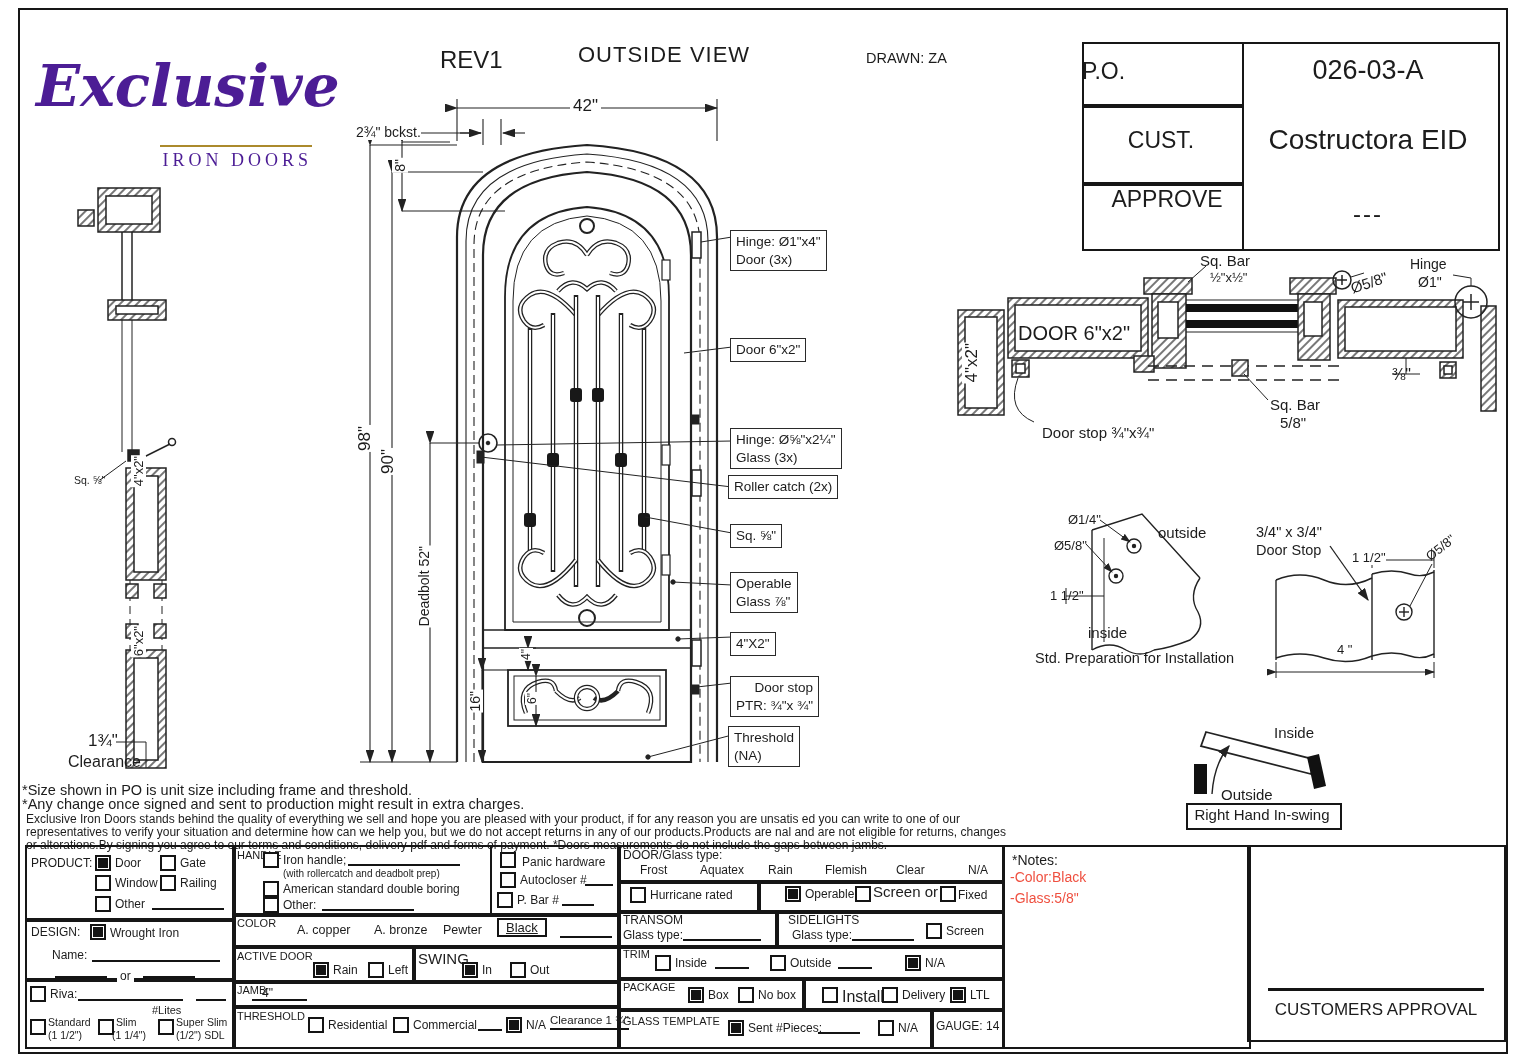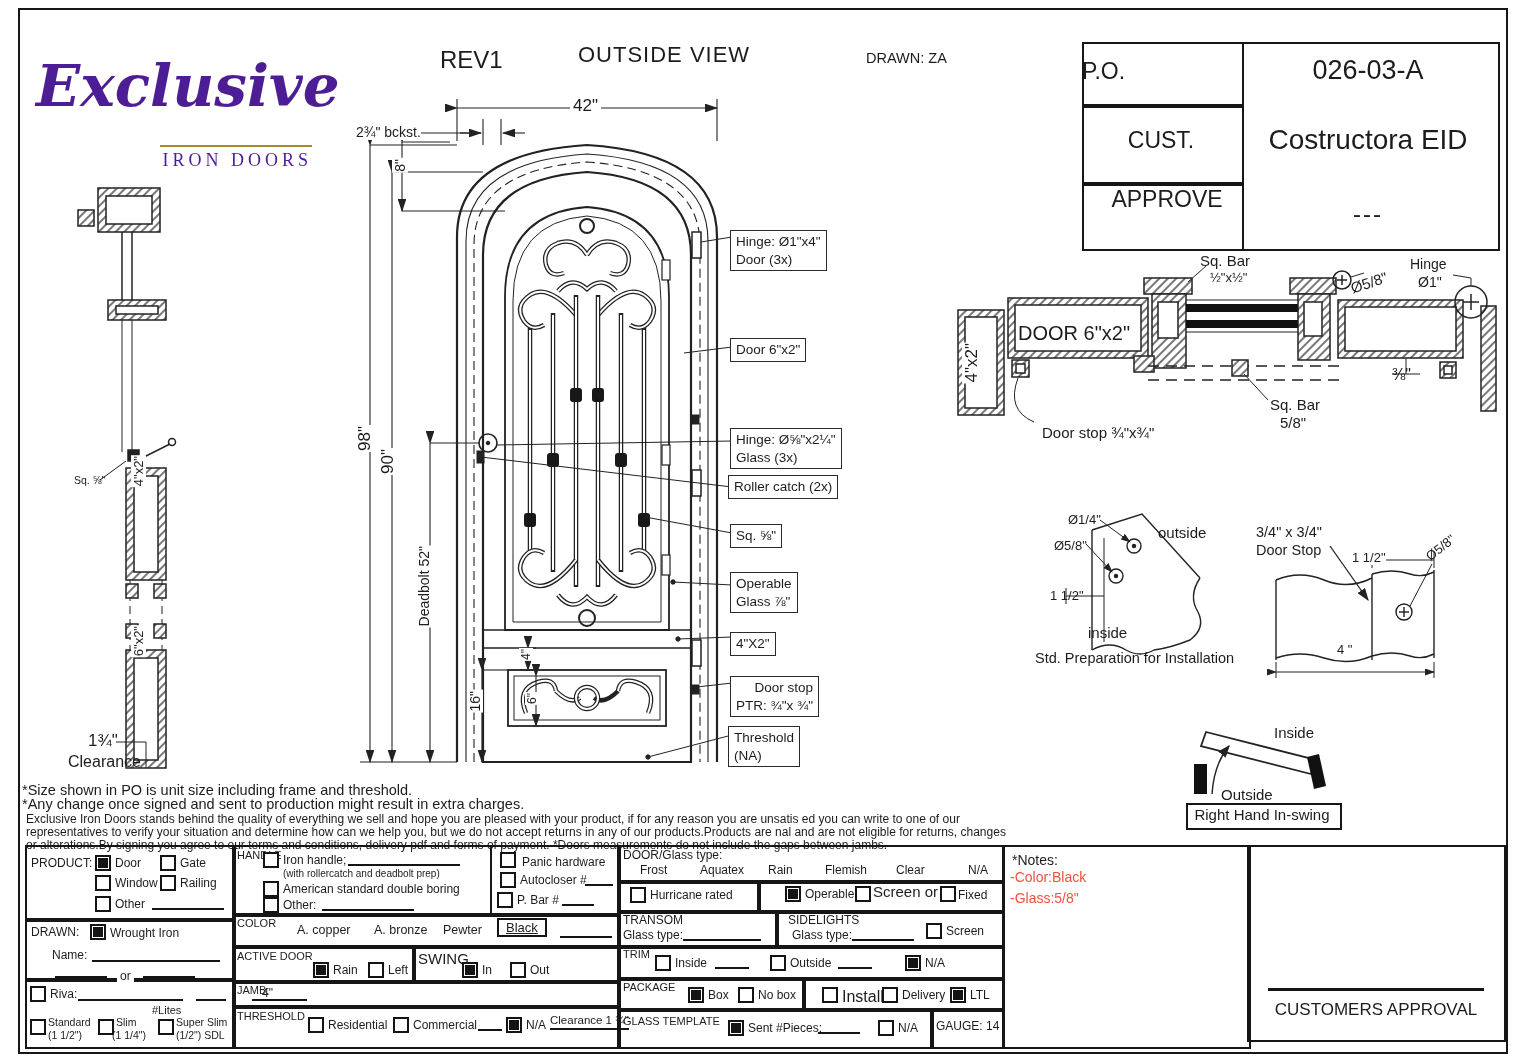--- a/index.html
+++ b/index.html
@@ -425,21 +425,21 @@
 <span class="cb" style="left:160px;top:855px"></span>
 <div class="t" style="left:180px;top:856px;font-size:12px">Gate</div>
 <span class="cb" style="left:95px;top:875px"></span>
 <div class="t" style="left:115px;top:876px;font-size:12px">Window</div>
 <span class="cb" style="left:160px;top:875px"></span>
 <div class="t" style="left:180px;top:876px;font-size:12px">Railing</div>
 <span class="cb" style="left:95px;top:896px"></span>
 <div class="t" style="left:115px;top:897px;font-size:12px">Other</div>
 <div class="ln" style="left:152px;top:908px;width:72px"></div>
 
-<div class="t" style="left:31px;top:925px;font-size:12px">DRAWN:</div>
+<div class="t" style="left:31px;top:925px;font-size:12px">DESIGN:</div>
 <span class="cb checked" style="left:90px;top:924px"></span>
 <div class="t" style="left:110px;top:926px;font-size:12px">Wrought Iron</div>
 <div class="t" style="left:52px;top:948px;font-size:12px">Name:</div>
 <div class="ln" style="left:92px;top:960px;width:128px"></div>
 <div class="bar" style="left:55px;top:976px;width:52px"></div>
 <div class="t" style="left:117px;top:969px;font-size:12px;background:#fff;padding:0 3px">or</div>
 <div class="bar" style="left:143px;top:976px;width:52px"></div>
 <span class="cb" style="left:30px;top:986px"></span>
 <div class="t" style="left:50px;top:987px;font-size:12px">Riva:</div>
 <div class="ln" style="left:78px;top:999px;width:105px"></div>

